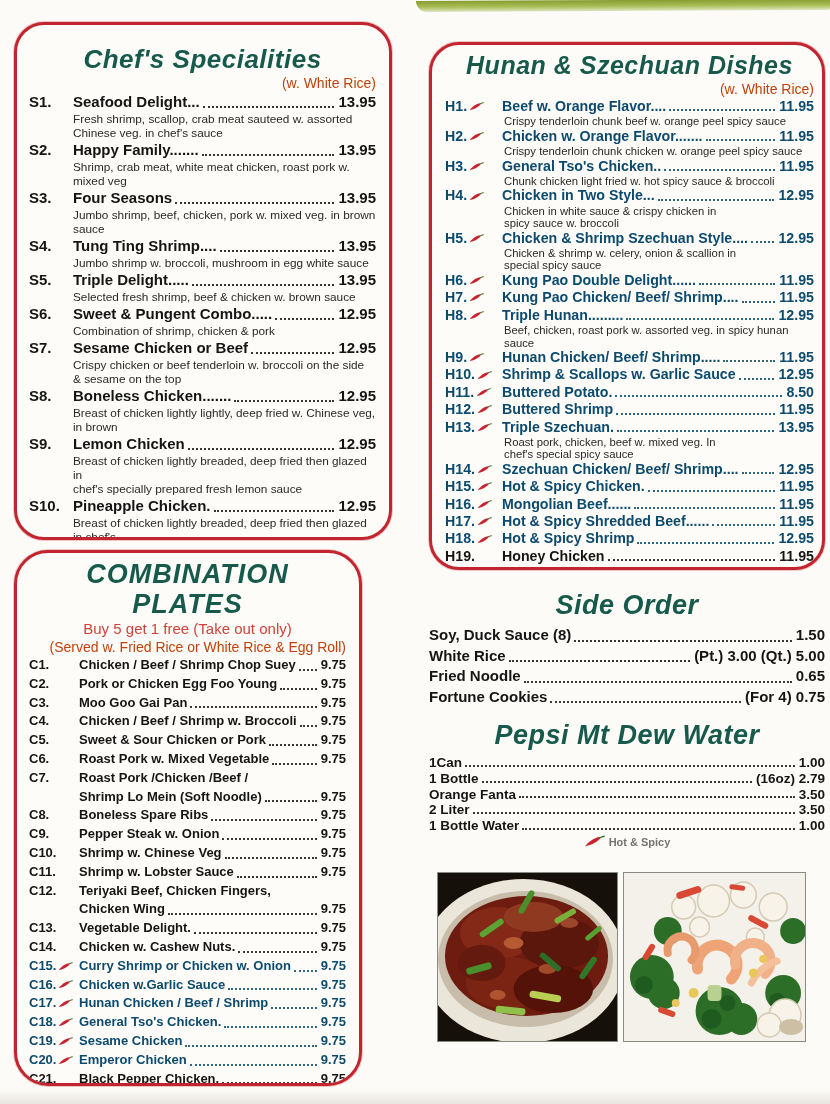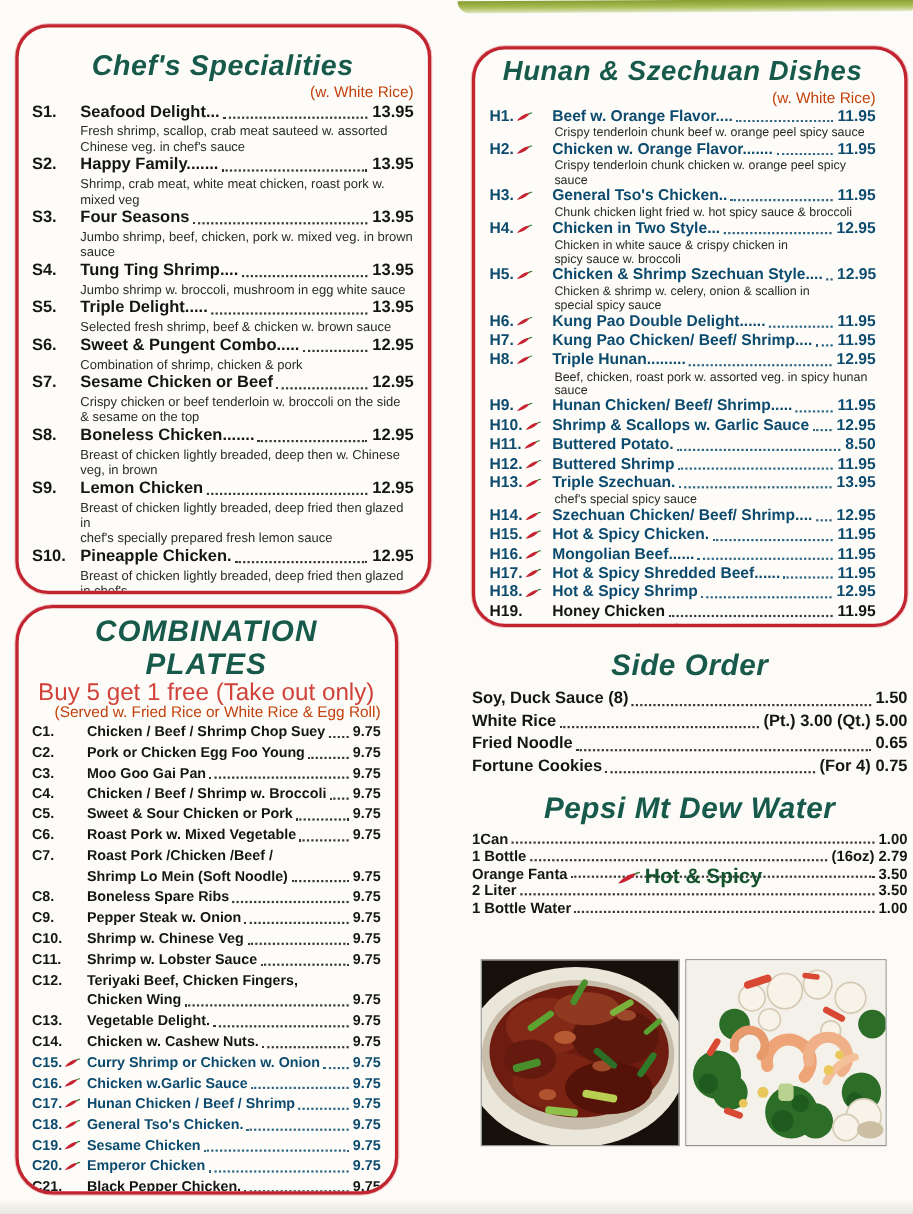--- a/index.html
+++ b/index.html
@@ -21,31 +21,31 @@
     border-radius:0 0 10px 46px;
     transform:rotate(-.3deg);
   }
   .panel{
     position:absolute;background:#fdfcf8;box-sizing:border-box;
     border:3.5px solid #c2252f;border-radius:30px;overflow:hidden;
     box-shadow:0 0 0 1px rgba(194,37,47,.25);
   }
   #chefs-panel{left:14px;top:22px;width:378px;height:518px;padding:7px 13px 4px 12px;}
   #combo-panel{left:14px;top:550px;width:348px;height:536px;padding:6px 13px 4px 12px;border-radius:34px;}
-  #hunan-panel{left:429px;top:42px;width:396px;height:528px;padding:6px 26px 4px 13px;}
+  #hunan-panel{left:429px;top:42px;width:396px;height:528px;padding:6px 8px 4px 13px;}
 
   .gtitle{
     font-style:italic;font-weight:bold;color:#175a4b;text-align:center;
     margin:0;letter-spacing:.5px;
   }
   #chefs-panel .gtitle{font-size:26px;line-height:30px;margin-top:12px;}
   #hunan-panel .gtitle{font-size:25px;line-height:29px;}
   #combo-panel .gtitle{font-size:27px;line-height:30px;letter-spacing:1px;}
   .subnote{text-align:right;font-size:14px;line-height:18px;color:#c2410c;margin:0;}
-  .promo{text-align:center;font-size:22px;line-height:19px;color:#d0423a;margin:0;font-weight:normal;}
+  .promo{text-align:center;font-size:15px;line-height:19px;color:#d0423a;margin:0;font-weight:normal;}
 
   
   .mi{display:flex;align-items:flex-end;color:#151515;white-space:nowrap;}
   .mi.red{color:#0c4a6e;}
   .num{flex:none;font-weight:bold;display:flex;align-items:center;}
   .num svg{margin-left:2px;flex:none;}
   .nm{font-weight:bold;flex:none;}
   .dots{flex:1 1 6px;min-width:6px;border-bottom:2.2px dotted currentColor;margin:0 4px 4px 3px;opacity:.85;}
   .pr{font-weight:bold;flex:none;}
   .desc{color:#292929;}
@@ -63,22 +63,22 @@
 
   
   .rcol{position:absolute;left:429px;width:396px;}
   #side-order{top:590px;}
   #beverages{top:720px;}
   #side-order .gtitle,#beverages .gtitle{font-size:27px;line-height:31px;margin-bottom:4px;}
   .sec-side .mi{font-size:15px;line-height:20.5px;}
   .sec-bev .mi{font-size:13.5px;line-height:15.8px;}
   .sec-side .nm,.sec-bev .nm{font-weight:bold;}
 
-  #legend{position:absolute;left:429px;top:787px;width:396px;text-align:center;
-    color:#14532d;font-weight:bold;font-size:19px;}
+  #legend{position:absolute;left:429px;top:835px;width:396px;text-align:center;
+    color:#737373;font-weight:bold;font-size:11px;}
   #legend svg{vertical-align:-2px;margin-right:4px;}
 
   .photo{position:absolute;border:1.5px solid #8a8a84;background:#fff;box-sizing:border-box;}
   #photo-beef{left:437px;top:872px;width:181px;height:170px;}
   #photo-seafood{left:623px;top:872px;width:183px;height:170px;}
   .photo svg{display:block;width:100%;height:100%;}
 </style>
 </head>
 <body>
 
@@ -138,21 +138,21 @@
         <span class="pr">12.95</span>
       </div>
       <div class="desc">Crispy chicken or beef tenderloin w. broccoli on the side</div>
       <div class="desc">&amp; sesame on the top</div>
       <div class="mi">
         <span class="num">S8.</span>
         <span class="nm">Boneless Chicken.......</span>
         <span class="dots"></span>
         <span class="pr">12.95</span>
       </div>
-      <div class="desc">Breast of chicken lightly breaded, deep then w. Chinese veg, in brown</div>
+      <div class="desc">Breast of chicken lightly lightly, deep fried w. Chinese veg, in brown</div>
       <div class="mi">
         <span class="num">S9.</span>
         <span class="nm">Lemon Chicken</span>
         <span class="dots"></span>
         <span class="pr">12.95</span>
       </div>
       <div class="desc">Breast of chicken lightly breaded, deep fried then glazed in</div>
       <div class="desc">chef's specially prepared fresh lemon sauce</div>
       <div class="mi">
         <span class="num">S10.</span>
@@ -453,20 +453,21 @@
       </div>
       <div class="mi red">
         <span class="num">H13.<svg width="15" height="9" viewBox="0 0 20 12">
             <path d="M1 10.5 C5.5 10 11 7.5 14.5 4.2 C15.6 3.2 16.3 2.4 16 1.8 C13.5 1.2 8.5 3.4 5.2 6.2 C3.2 7.9 1.6 9.6 1 10.5 Z" fill="#c62430"></path>
             <path d="M15.8 2.2 C17 1.4 18.2 1 19.3 0.9" stroke="#3a7a33" stroke-width="1.4" fill="none" stroke-linecap="round"></path>
           </svg></span>
         <span class="nm">Triple Szechuan.</span>
         <span class="dots"></span>
         <span class="pr">13.95</span>
       </div>
+      <div class="desc">Roast pork, chicken, beef w. mixed veg. In</div>
       <div class="desc">chef's special spicy sauce</div>
       <div class="mi red">
         <span class="num">H14.<svg width="15" height="9" viewBox="0 0 20 12">
             <path d="M1 10.5 C5.5 10 11 7.5 14.5 4.2 C15.6 3.2 16.3 2.4 16 1.8 C13.5 1.2 8.5 3.4 5.2 6.2 C3.2 7.9 1.6 9.6 1 10.5 Z" fill="#c62430"></path>
             <path d="M15.8 2.2 C17 1.4 18.2 1 19.3 0.9" stroke="#3a7a33" stroke-width="1.4" fill="none" stroke-linecap="round"></path>
           </svg></span>
         <span class="nm">Szechuan Chicken/ Beef/ Shrimp....</span>
         <span class="dots"></span>
         <span class="pr">12.95</span>
       </div>

